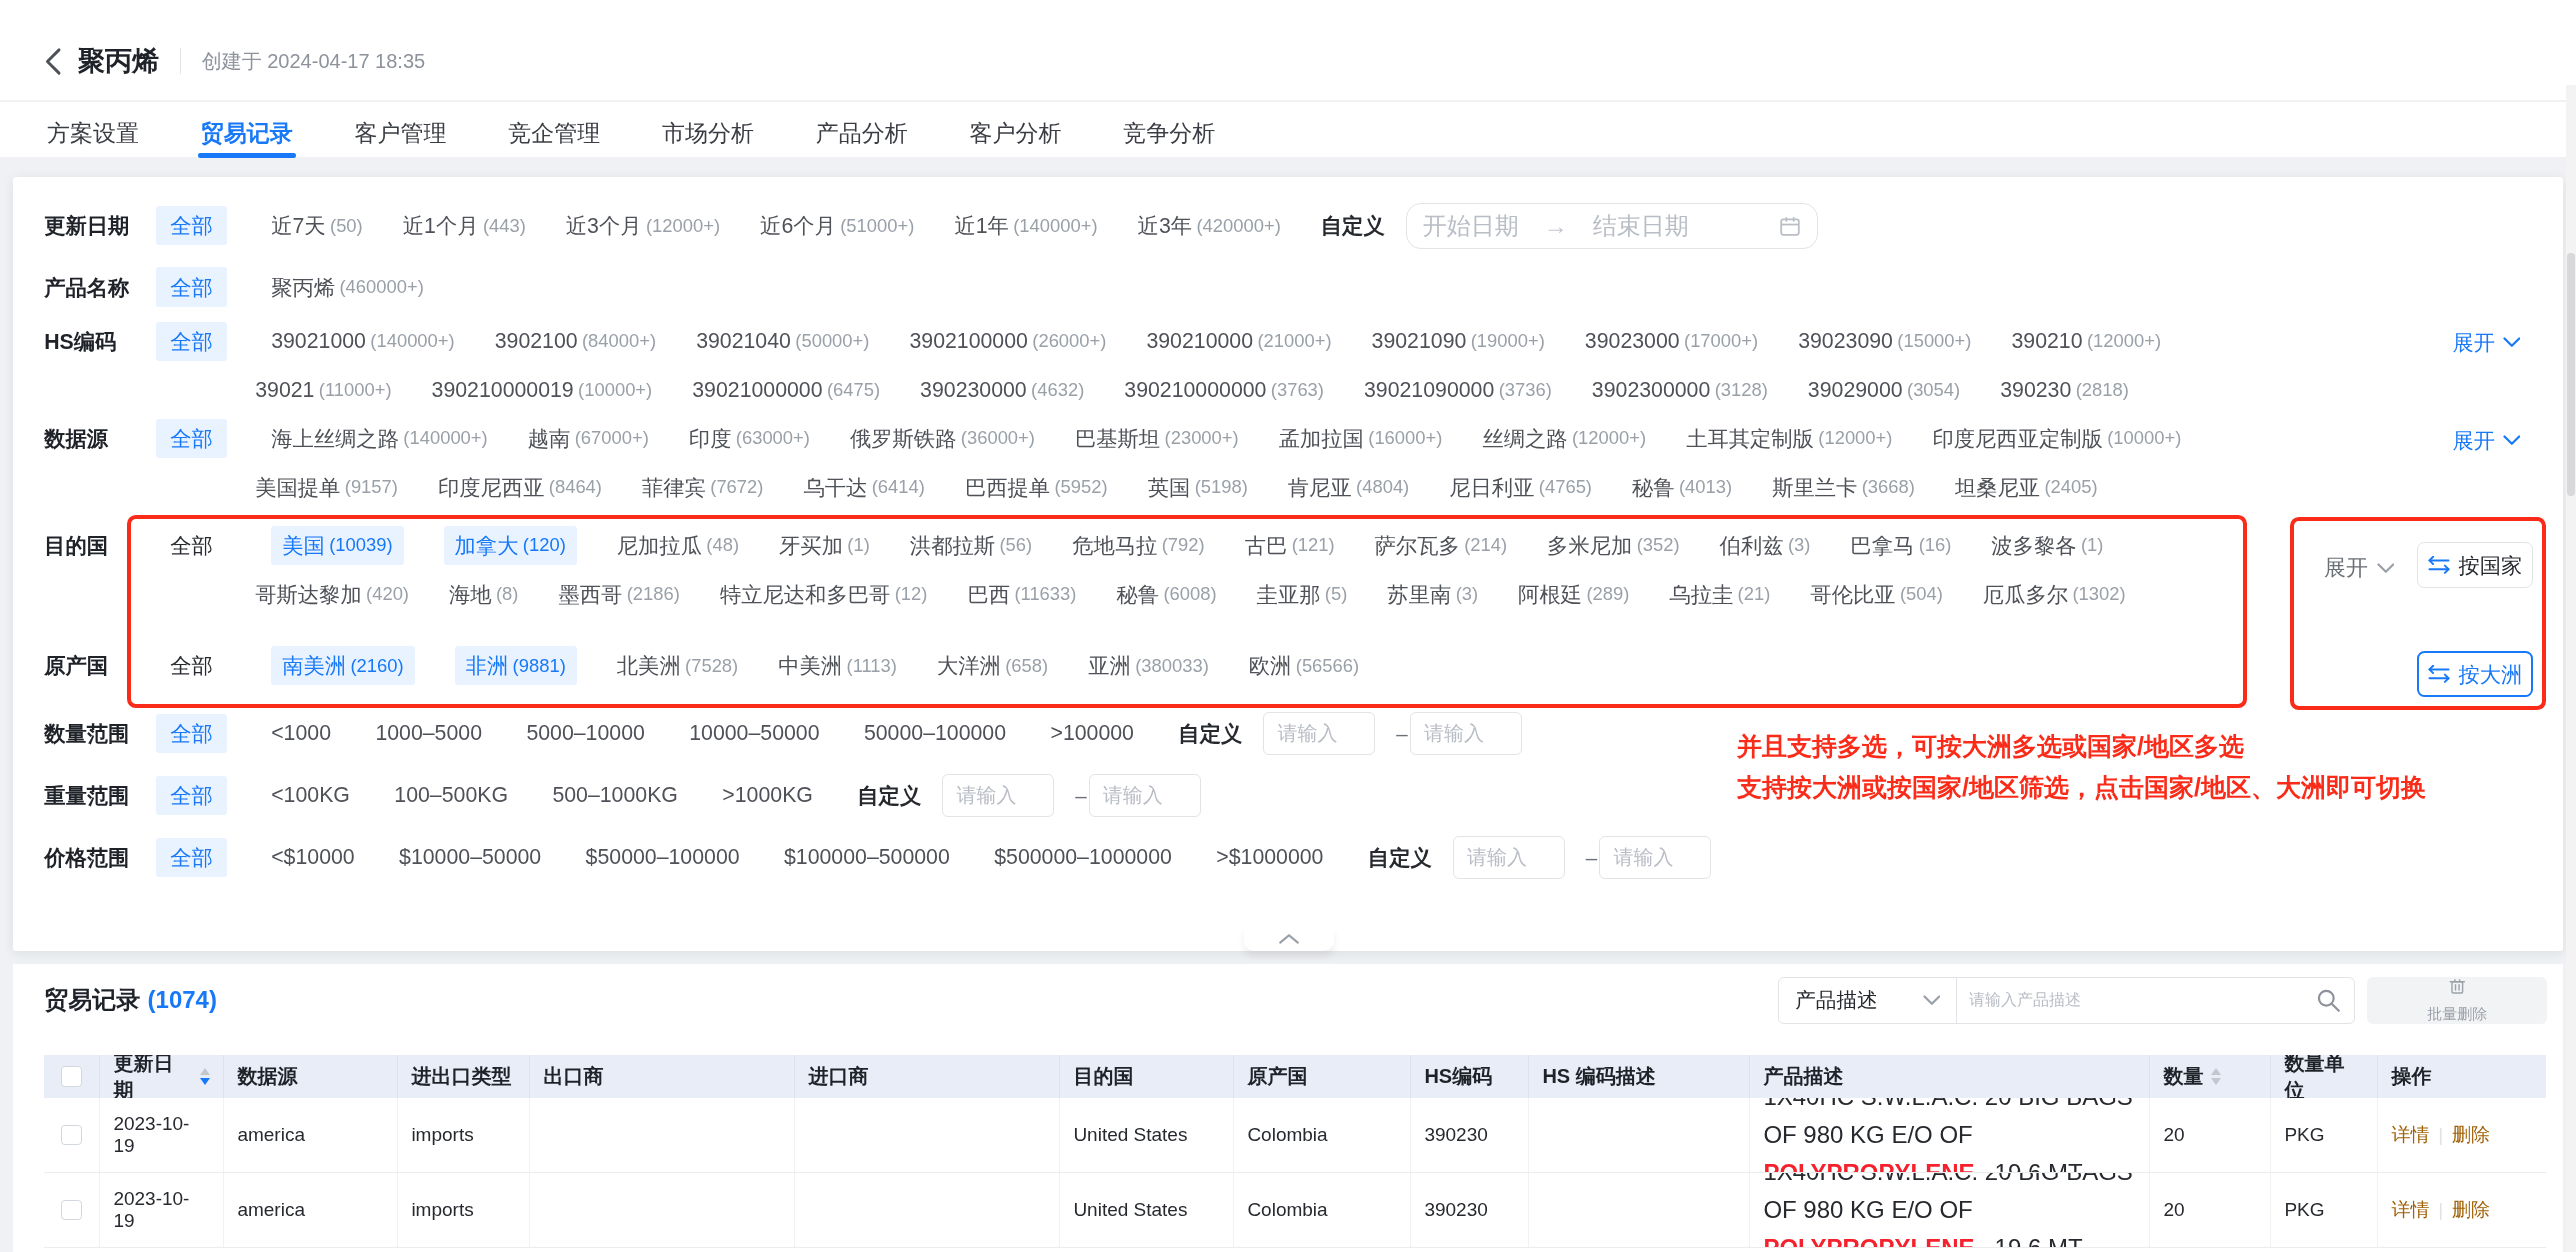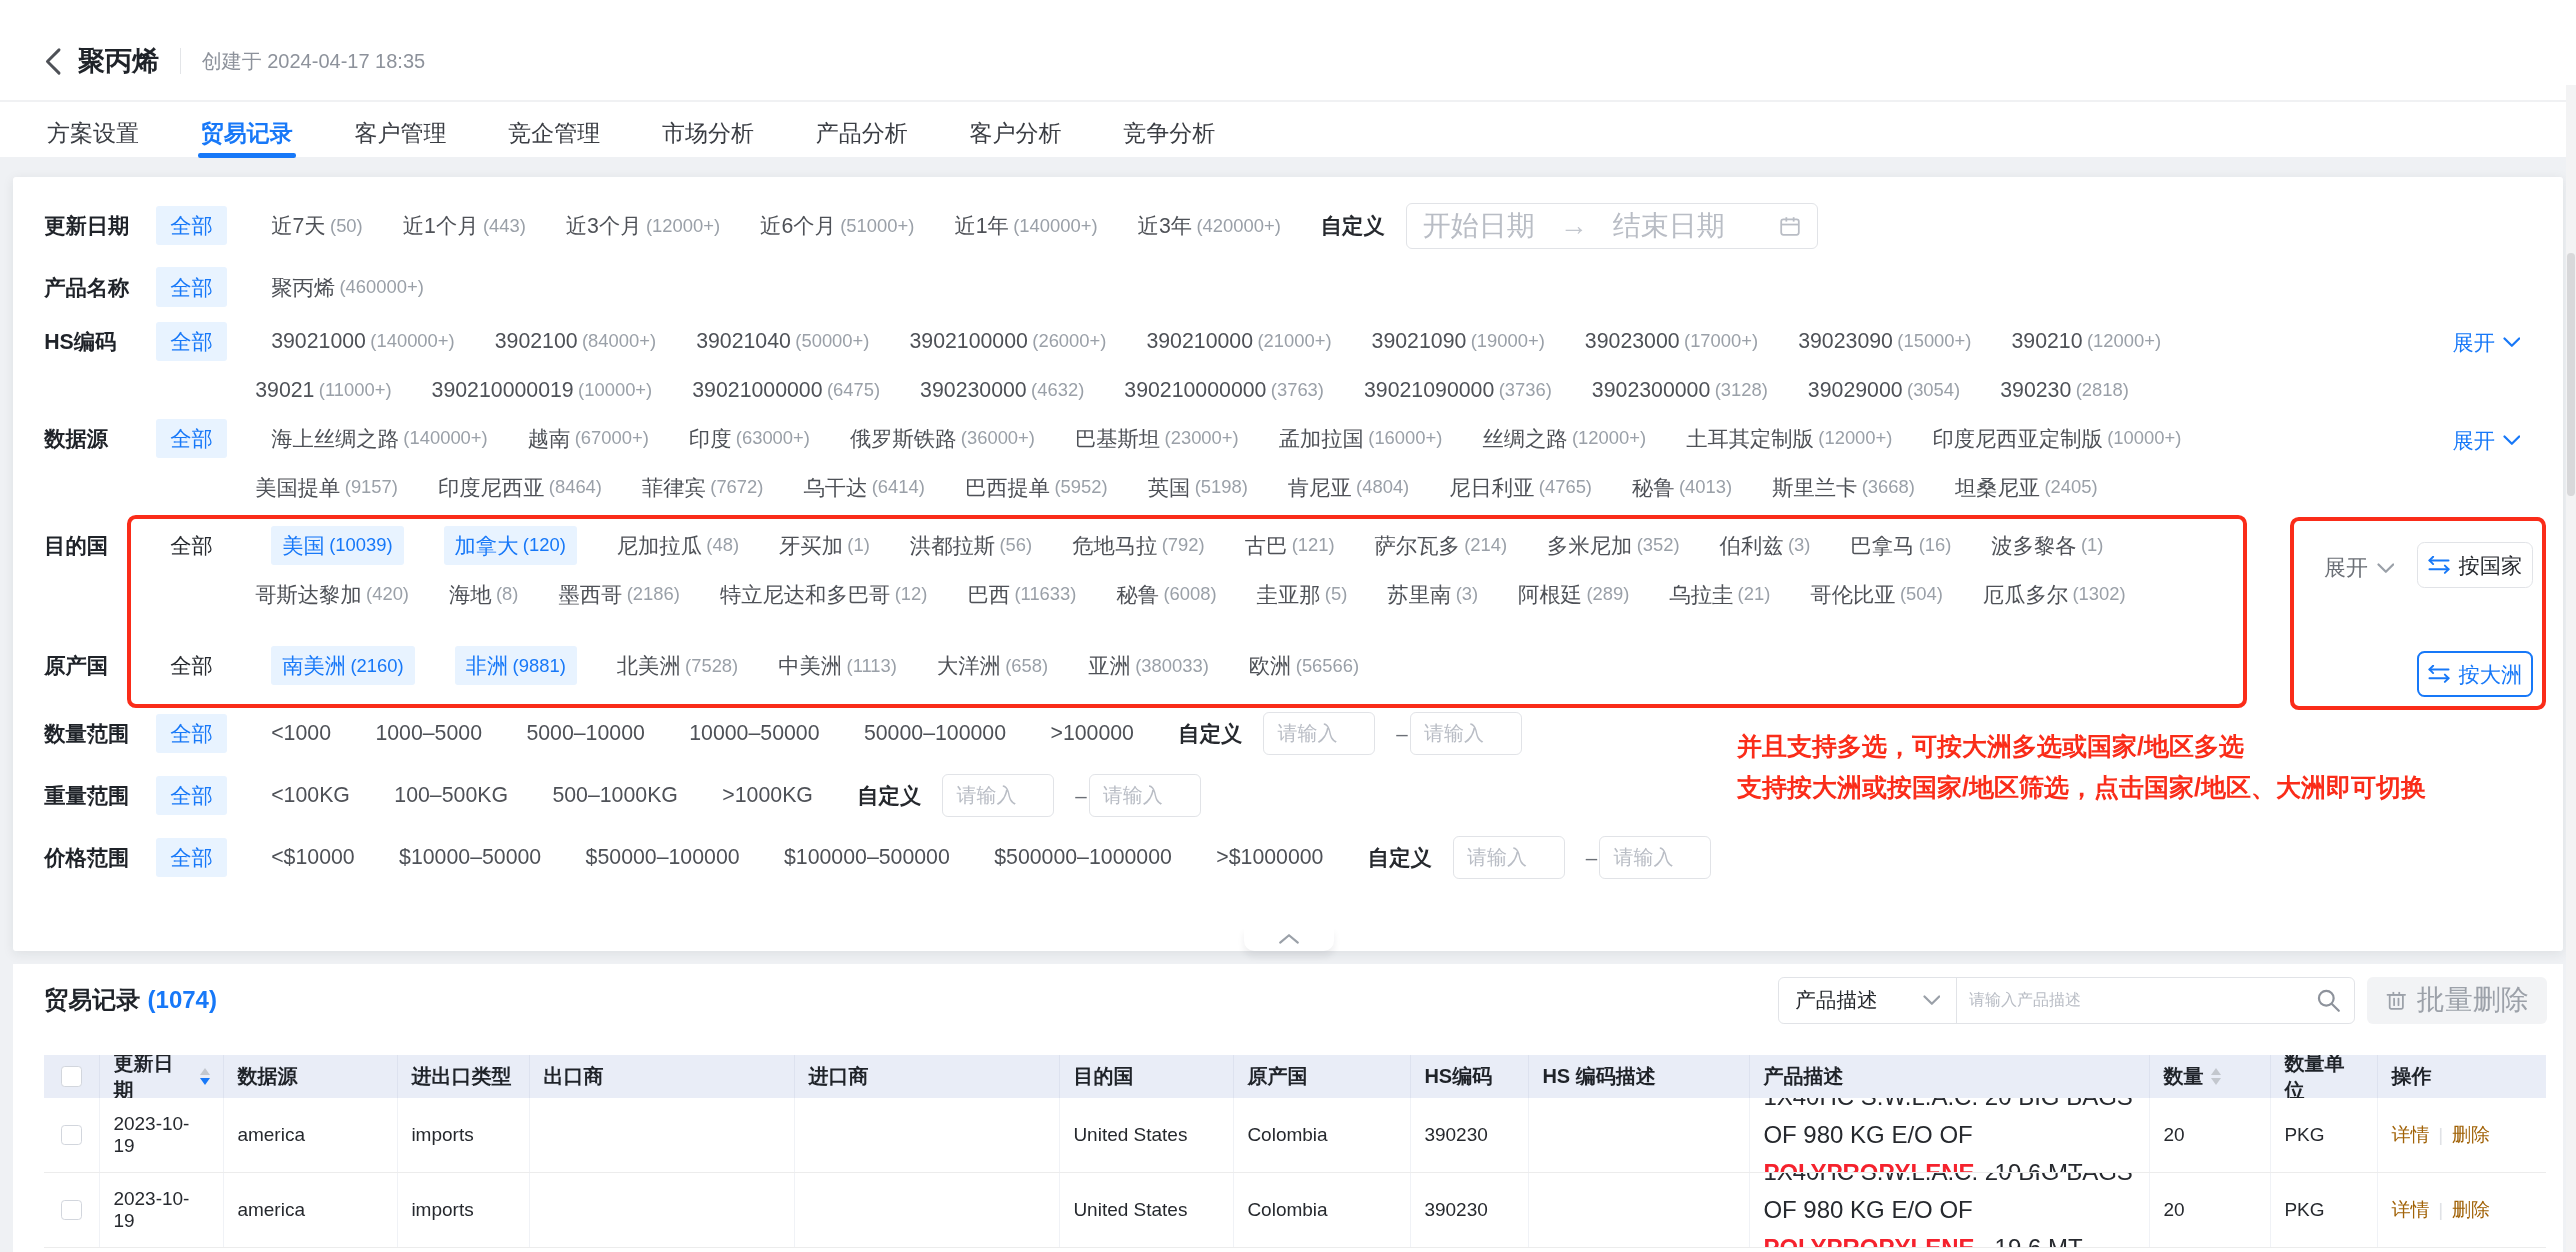--- a/index.html
+++ b/index.html
@@ -28,22 +28,22 @@
   .fline { display:flex; align-items:center; gap:40px; height:49px; white-space:nowrap; }
   .fline2 { margin-left:99px; }
   .chip-all { font-size:21.3px; padding:5.2px 14px; border-radius:2.9px; margin-right:4.4px; cursor:pointer; }
   .chip-all.on { background:#e8f3ff; color:#1778f8; }
   .chip-all.off { color:#26292e; }
   .opt { display:inline-flex; align-items:center; font-size:21.3px; color:#4e5157; cursor:pointer; }
   .opt .cnt { font-size:18.4px; color:#9aa0a8; margin-left:4.4px; }
   .opt.selected { background:#e8f3ff; color:#1778f8; padding:5.2px 11px; border-radius:2.9px; }
   .opt.selected .cnt { color:#1778f8; }
   .custom-lb { font-size:21.3px; font-weight:700; color:#26292e; cursor:pointer; }
-  .daterange { width:412px; height:46px; border:1.5px solid #e1e3e7; border-radius:6px;
-    display:flex; align-items:center; padding:0 16px; color:#b9bdc5; font-size:28px; background:#fff; }
+  .daterange { width:412px; height:46px; border:1.5px solid #e1e3e7; border-radius:15px;
+    display:flex; align-items:center; padding:0 16px; color:#b9bdc5; font-size:24px; background:#fff; }
   .daterange .sep { margin:0 25px; color:#c3c7ce; }
   .daterange .grow { flex:1; }
   .tinput { width:112px; height:43px; border:1.5px solid #e1e3e7; border-radius:5.9px; padding:0 13.2px;
     font-size:20px; color:#4e5157; background:#fff; outline:none; }
   .tinput::placeholder { color:#b9bdc5; }
   .dash { color:#6b6f76; font-size:20.6px; margin:0 -19px; }
   .expand-link { position:absolute; right:43px; display:flex; align-items:center; gap:7.4px;
     color:#1778f8; font-size:21.3px; cursor:pointer; height:26.5px; }
   .chev { width:17.7px; height:10.3px; }
 
@@ -71,21 +71,21 @@
   #rec-title { font-size:24px; font-weight:700; color:#1f2329; }
   #rec-count { font-size:24px; font-weight:700; color:#1778f8; margin-left:7.4px; }
   #search-group { margin-left:auto; display:flex; align-items:center; height:47px; border:1.5px solid #e1e3e7; border-radius:5.9px; overflow:hidden; background:#fff; }
   #search-type { width:178px; height:100%; display:flex; align-items:center; padding:0 16px; gap:10.3px;
     border-right:1.5px solid #e1e3e7; font-size:20.6px; color:#26292e; cursor:pointer; }
   #search-type .chev { margin-left:auto; }
   #search-input { width:359px; height:100%; border:none; outline:none; font-size:16px; color:#be185d; padding:0 11.8px; }
   #search-input::placeholder { color:#b9bdc5; }
   #search-ic { width:25px; height:25px; margin-right:13.2px; cursor:pointer; }
   #batch-del { margin-left:11.8px; width:180px; height:47px; background:#f2f3f5; border-radius:5.9px;
-    display:flex; align-items:center; justify-content:center; gap:10.3px; font-size:28px; color:#9ca1a9; cursor:not-allowed; }
+    display:flex; align-items:center; justify-content:center; gap:10.3px; font-size:15px; color:#9ca1a9; cursor:not-allowed;flex-direction:column; }
 
   
   #table { position:absolute; left:31px; top:91px; width:2502px; }
   .thead { display:flex; background:#e9edf7; height:43px; align-items:stretch; }
   .thead .cell { font-weight:700; color:#1f2329; font-size:20px; border-right:0.7px solid #dde2ef; }
   .trow { display:flex; background:#fff; height:75px; border-bottom:0.7px solid #ececec; }
   .trow .cell { border-right:0.7px solid #f0f2f6; color:#26292e; font-size:19px; }
   .cell { display:flex; align-items:center; padding:0 13.2px; overflow:hidden; }
   .cell:last-child { border-right:none !important; }
   .w-cb{flex:0 0 56px; justify-content:center; padding:0;}

